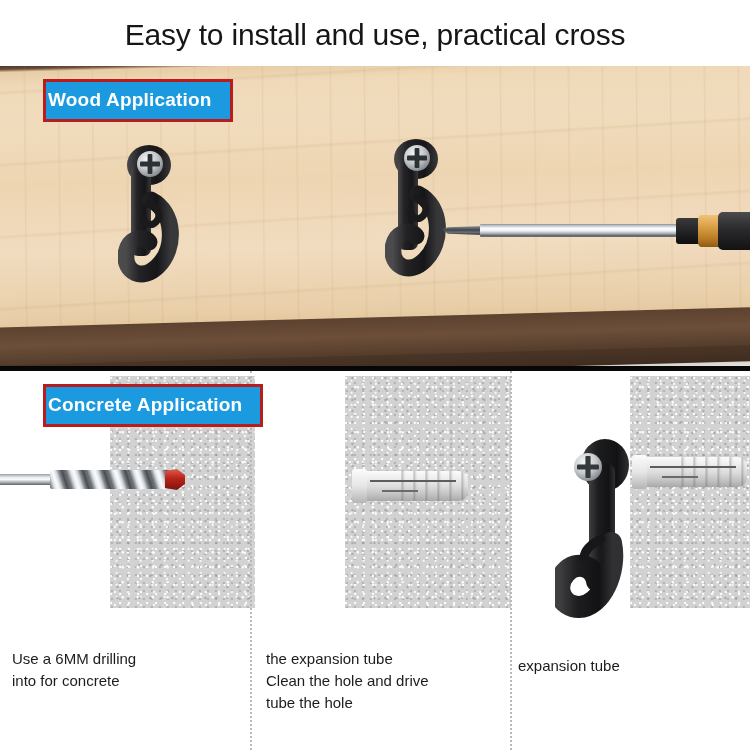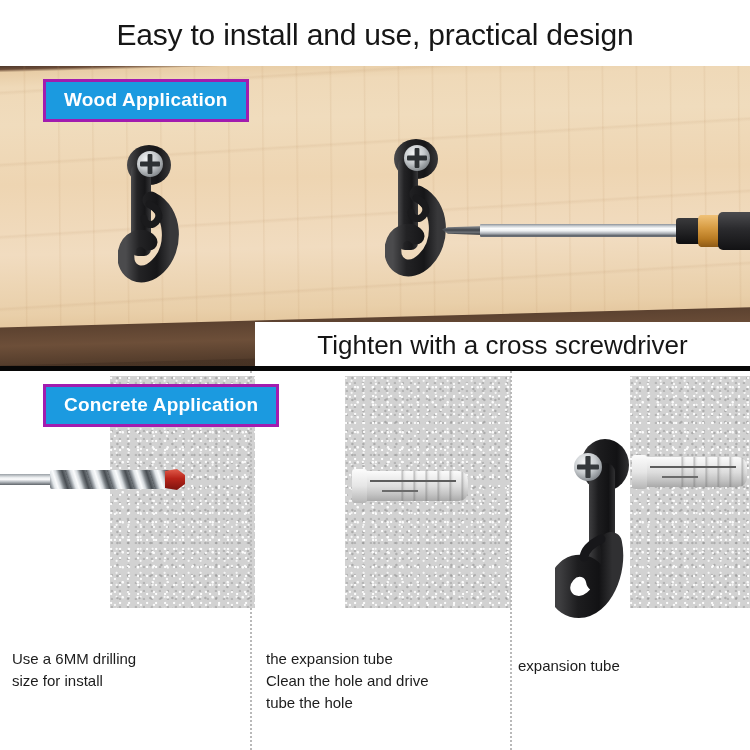--- a/index.html
+++ b/index.html
@@ -99,22 +99,22 @@
   }
 
   
   .badge {
     position: absolute;
     background: #1b9ae0;
     color: #ffffff;
     font-size: 19px;
     font-weight: 700;
     letter-spacing: 0.2px;
-    padding: 7px 18px 8px 18px;
-    border: 3px solid #a21caf;
+    padding: 7px 18px 8px 2px;
+    border: 3px solid #b91c1c;
     white-space: nowrap;
     line-height: 22px;
   }
   .badge-wood { left: 43px; top: 79px; }
   .badge-concrete { left: 43px; top: 384px; }
 
   
   .hook {
     position: absolute;
     width: 64px;
@@ -323,21 +323,21 @@
   }
   .cap-1 { left: 12px;  top: 648px; width: 228px; }
   .cap-2 { left: 266px; top: 648px; width: 232px; }
   .cap-3 { left: 518px; top: 655px; width: 228px; }
 </style>
 </head>
 <body>
 
 <div id="page">
 
-  <div class="page-title">Easy to install and use, practical design</div>
+  <div class="page-title">Easy to install and use, practical cross</div>
 
   <div class="wood-section">
     <div class="wood-board">
       <div class="wood-grain"></div>
     </div>
     <div class="wood-bottom-edge"></div>
     <div class="wood-shadow"></div>
 
     <div class="hook" style="left:118px; top:76px;">
       <svg viewBox="0 0 64 160" xmlns="http://www.w3.org/2000/svg">
@@ -398,23 +398,20 @@
       <div class="sd-bit"></div>
       <div class="sd-shaft"></div>
       <div class="sd-ferrule"></div>
       <div class="sd-collar"></div>
       <div class="sd-handle"></div>
     </div>
   </div>
 
   <div class="badge badge-wood">Wood Application</div>
 
-  <div class="caption-band">
-    <span class="caption-band-text">Tighten with a cross screwdriver</span>
-  </div>
 
   <div class="divider-bar"></div>
 
   <div class="concrete-section">
 
     <div class="concrete-block cb-1"></div>
     <div class="concrete-block cb-2"></div>
     <div class="concrete-block cb-3"></div>
 
     <div class="dash-divider dd-1"></div>
@@ -470,21 +467,21 @@
         <rect x="30.4" y="21" width="5.2" height="22" rx="1" fill="#35393c"></rect>
         <rect x="22" y="29.4" width="22" height="5.2" rx="1" fill="#35393c"></rect>
       </svg>
     </div>
   </div>
 
   <div class="badge badge-concrete">Concrete Application</div>
 
   <div class="cap cap-1">
     <div>Use a 6MM drilling</div>
-    <div>size for install</div>
+    <div>into for concrete</div>
   </div>
   <div class="cap cap-2">
     <div>the expansion tube</div>
     <div>Clean the hole and drive</div>
     <div>tube the hole</div>
   </div>
   <div class="cap cap-3">
     <div>expansion tube</div>
   </div>
 

